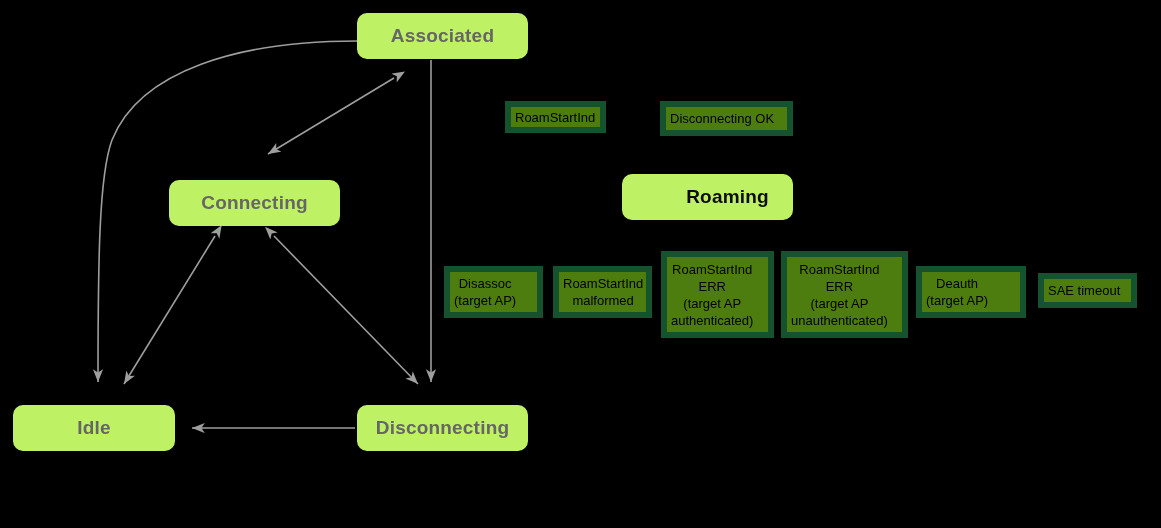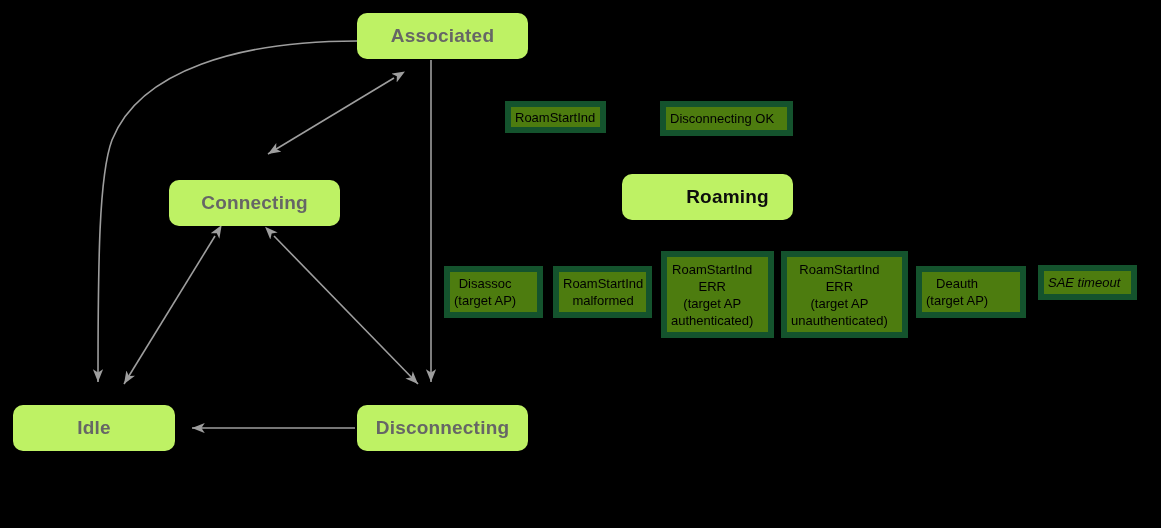--- a/index.html
+++ b/index.html
@@ -127,17 +127,17 @@
   <div class="event-box" style="left: 781px; top: 251px; width: 127px; height: 87px;">
     <span class="event-text">RoamStartInd
 ERR
 (target AP
 unauthenticated)</span>
   </div>
   <div class="event-box" style="left: 916px; top: 266px; width: 110px; height: 52px;">
     <span class="event-text">Deauth
 (target AP)</span>
   </div>
-  <div class="event-box" style="left: 1038px; top: 265px; width: 99px; height: 35px; font-style: italic;">
+  <div class="event-box" style="left: 1038px; top: 273px; width: 99px; height: 35px;">
     <span class="event-text">SAE timeout</span>
   </div>
 
 </div>
 
 </body></html>

